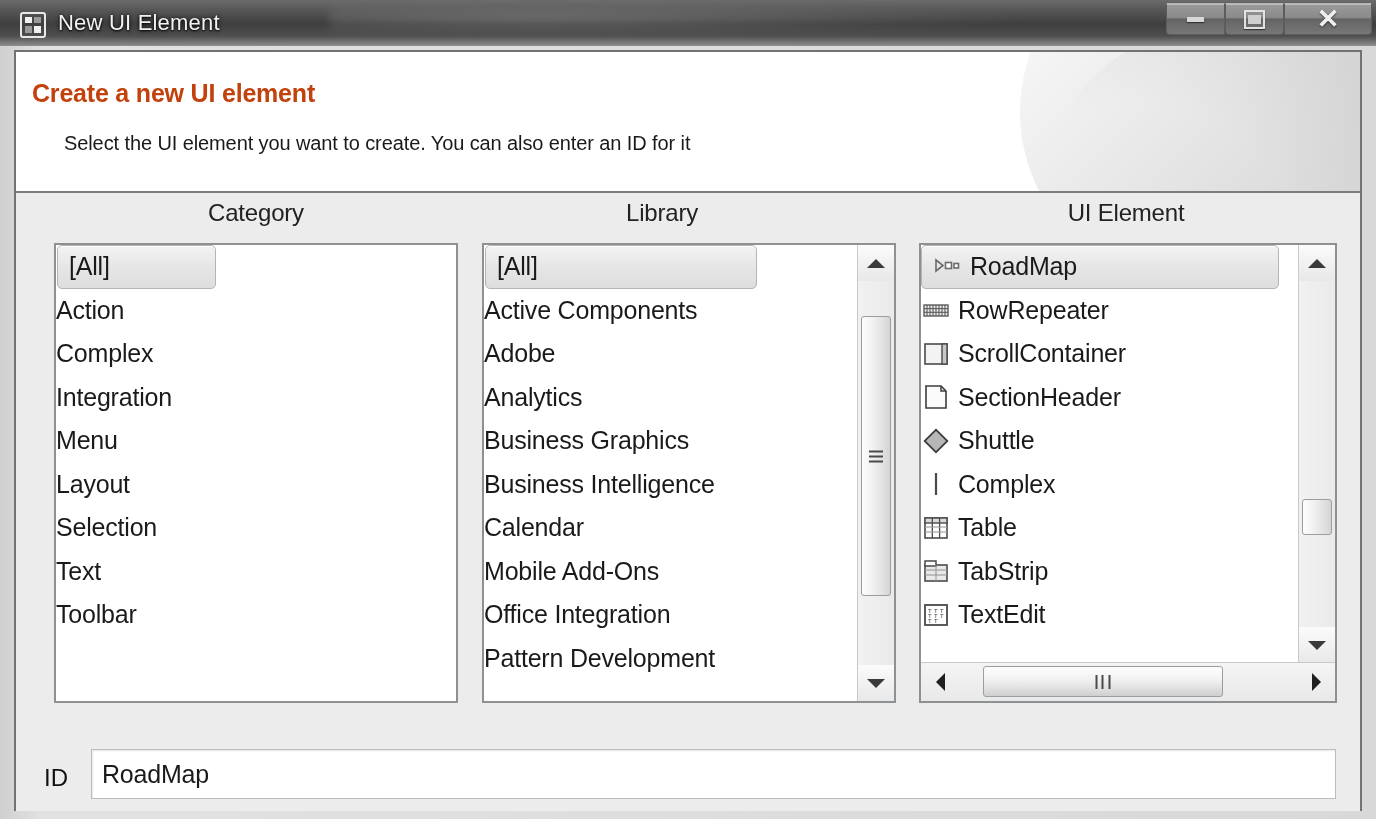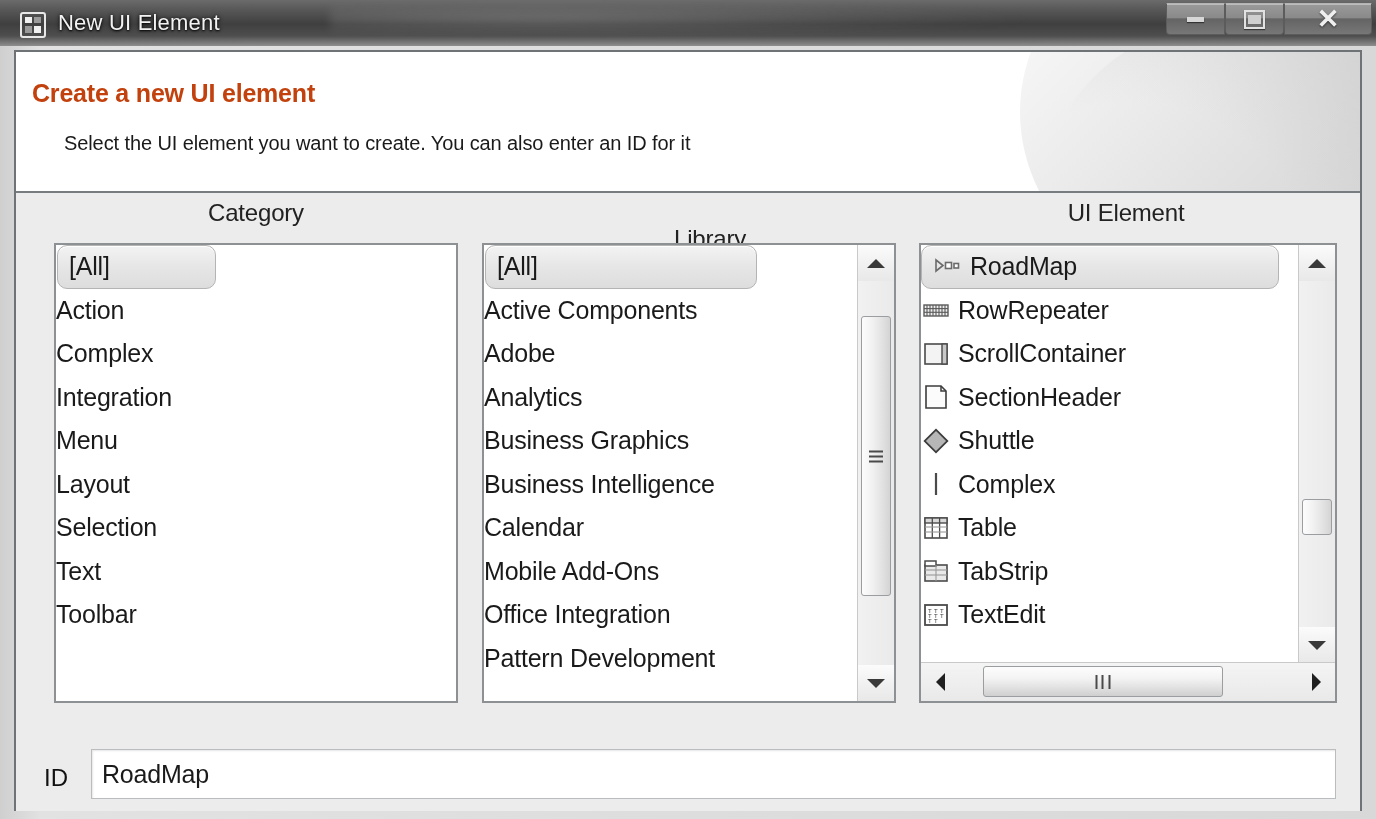--- a/index.html
+++ b/index.html
@@ -186,21 +186,21 @@
     box-sizing: border-box;
     font-size: 25px;
     color: #1a1a1a;
     letter-spacing: -0.2px;
     white-space: nowrap;
     cursor: default;
   }
   .list-item.selected {
     background: linear-gradient(to bottom, #f3f3f3 0%, #e6e6e6 50%, #dddddd 100%);
     border: 1px solid #b4b4b4;
-    border-radius: 10px;
+    border-radius: 5px;
     box-shadow: inset 0 1px 0 #ffffff;
     padding-left: 11px;
   }
   .list-item .icon-slot {
     width: 30px;
     min-width: 30px;
     height: 28px;
     margin-right: 7px;
     display: flex;
     align-items: center;
@@ -393,21 +393,21 @@
             </div>
             <div class="list-item">
               <span>Text</span>
             </div>
             <div class="list-item">
               <span>Toolbar</span>
             </div>
           </div>
       </div>
 
-      <div class="col-title" style="left:484px; width:420px;margin-top:26px;">Library</div>
+      <div class="col-title" style="left:436px; width:420px;">Library</div>
 
       <div class="listbox" id="lib-box" style="left:466px; top:50px; width:414px; height:460px;">
         <div class="list-inner" id="lib-list" style="left:0; right:36px;">
             <div class="list-item selected lib-sel">
               <span>[All]</span>
             </div>
             <div class="list-item">
               <span>Active Components</span>
             </div>
             <div class="list-item">

